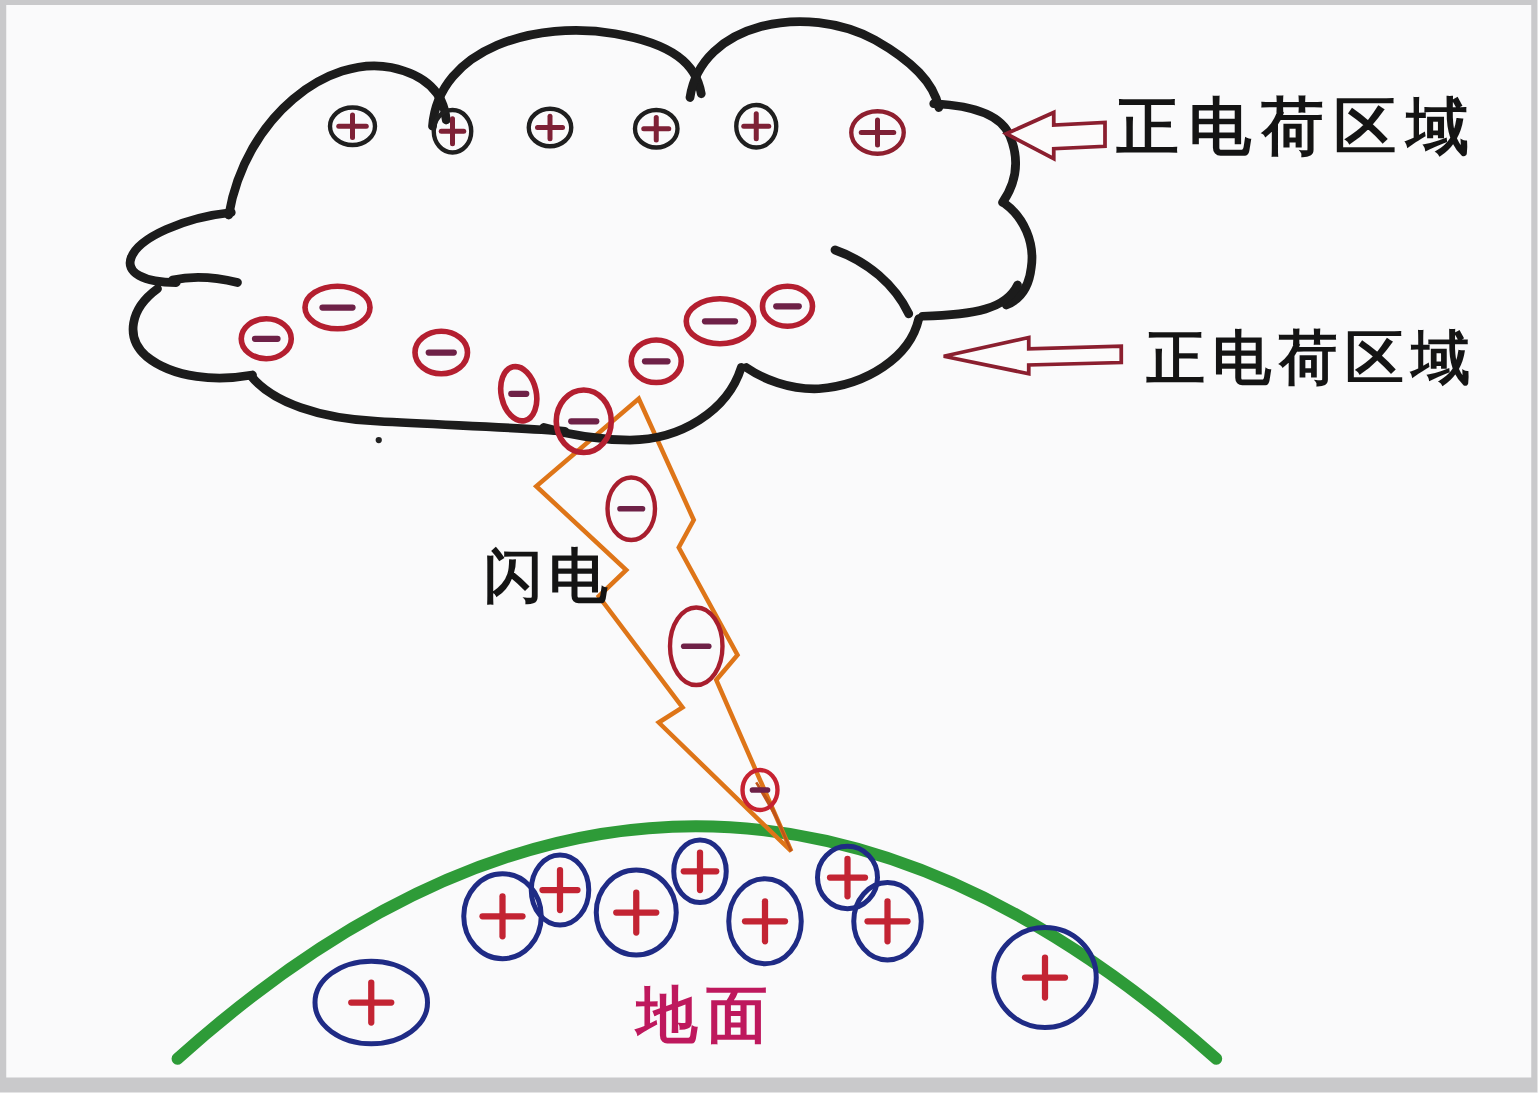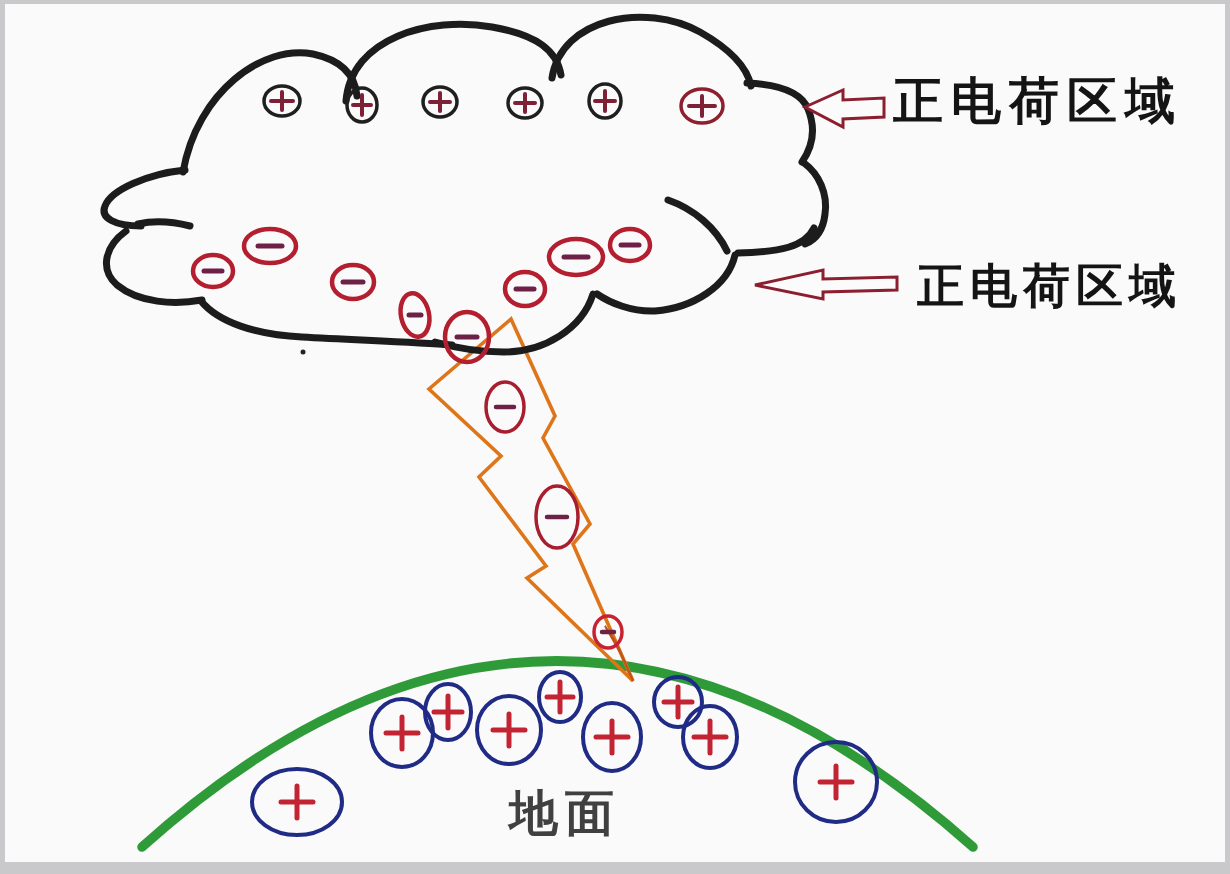--- a/index.html
+++ b/index.html
@@ -182,15 +182,16 @@
           <g>
             <ellipse cx="831" cy="778" rx="41" ry="40" fill="none" stroke="#1f2b85" stroke-width="4"></ellipse>
             <line x1="815" y1="778" x2="847" y2="778" stroke="#c32433" stroke-width="5" stroke-linecap="round"></line>
             <line x1="831" y1="762" x2="831" y2="794" stroke="#c32433" stroke-width="5" stroke-linecap="round"></line>
           </g>
         </g>
     </svg>
 
     <div class="lbl" id="lbl-pos">正电荷区域</div>
     <div class="lbl" id="lbl-neg">正电荷区域</div>
-    <div class="lbl" id="lbl-ground" style="color:#404040;">地面</div>
+    <div class="lbl" id="lbl-flash">闪电</div>
+    <div class="lbl" id="lbl-ground" style="color:#be185d;">地面</div>
   </div>
 </div>
 
 </body></html>

